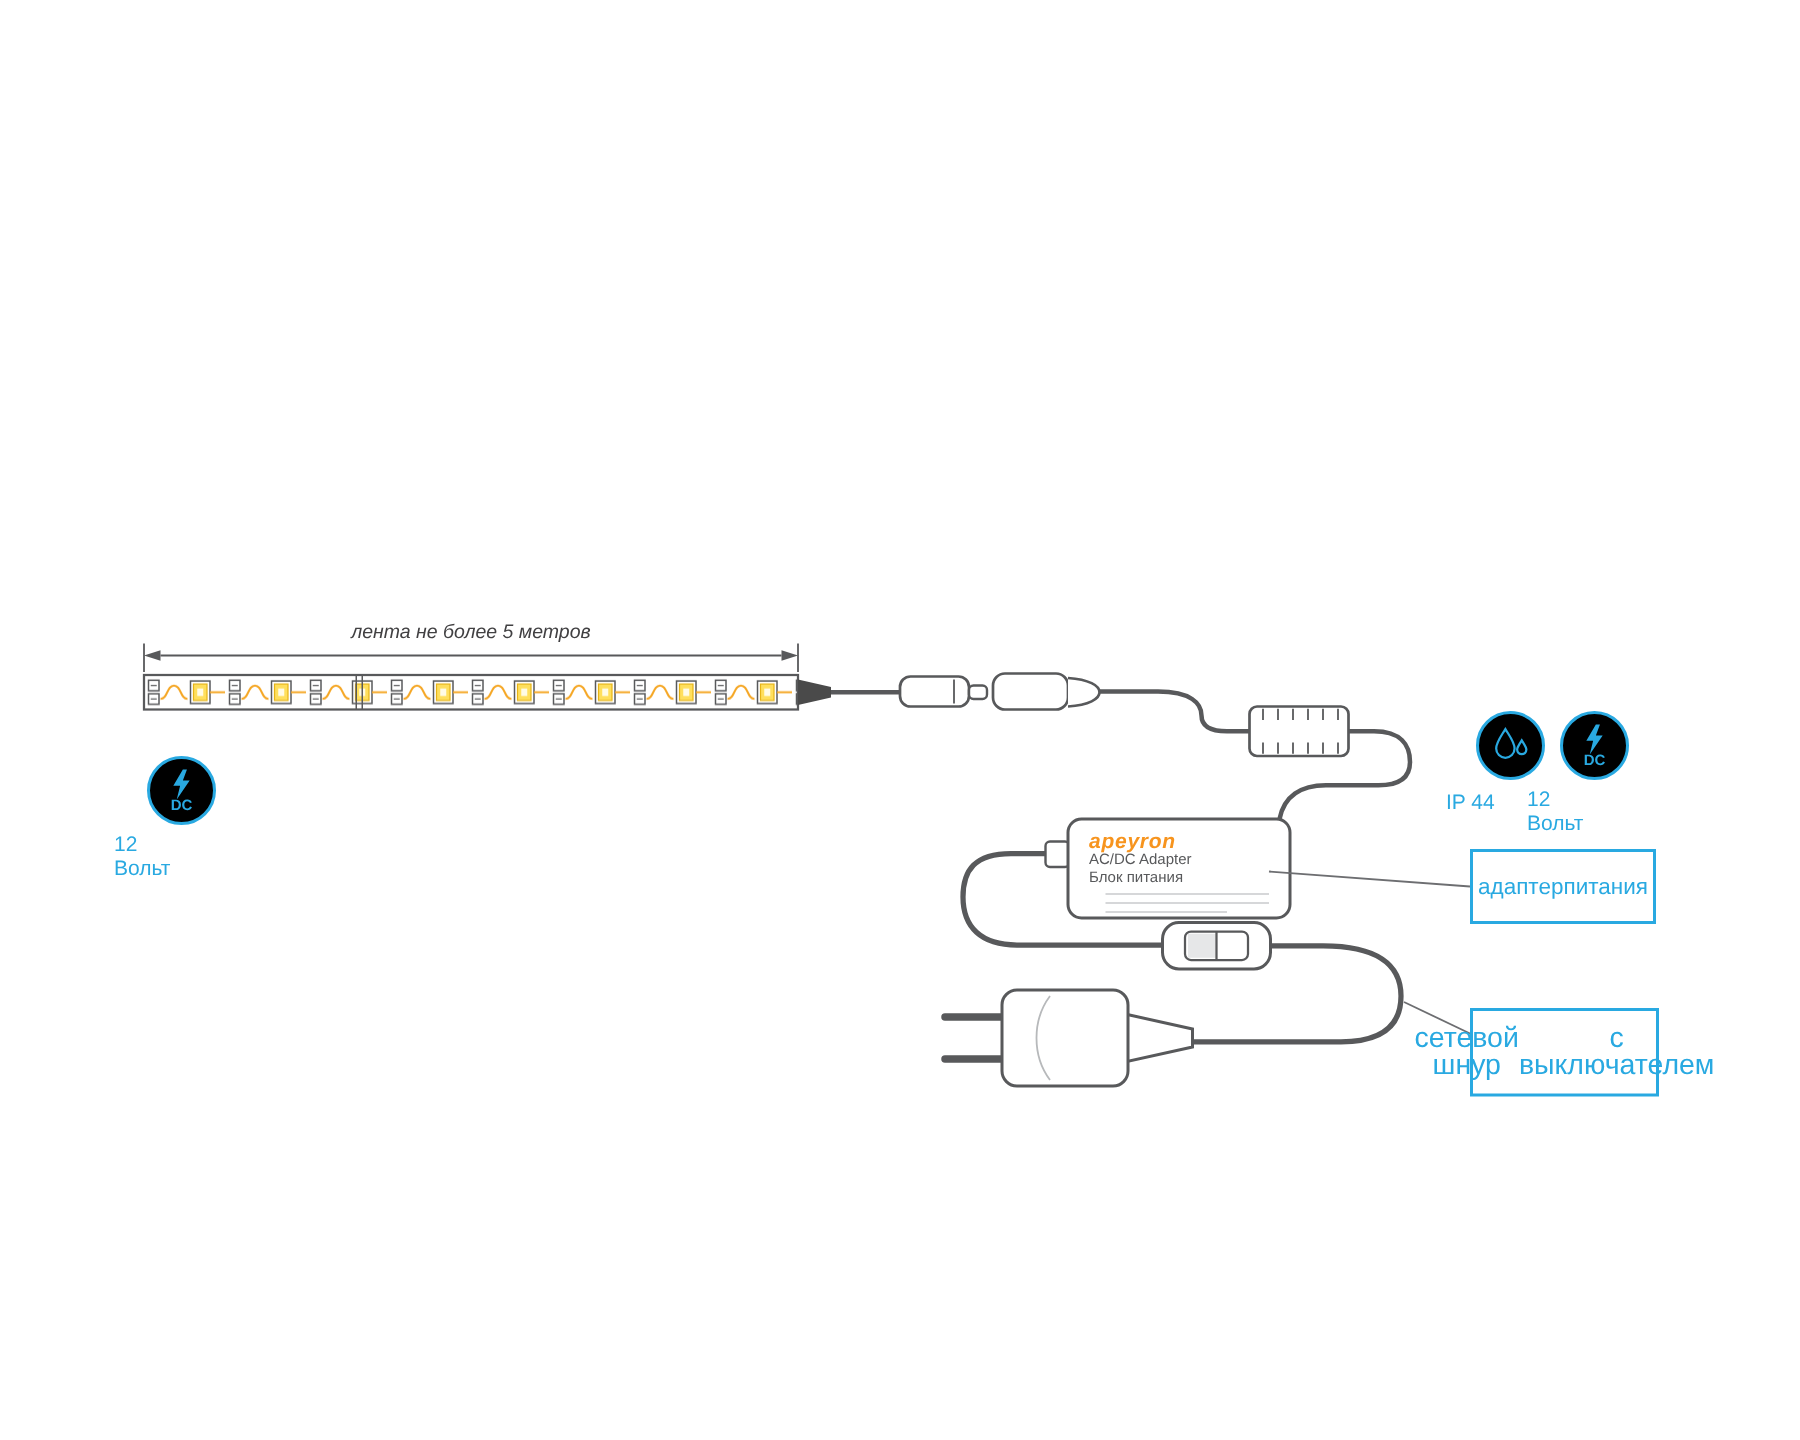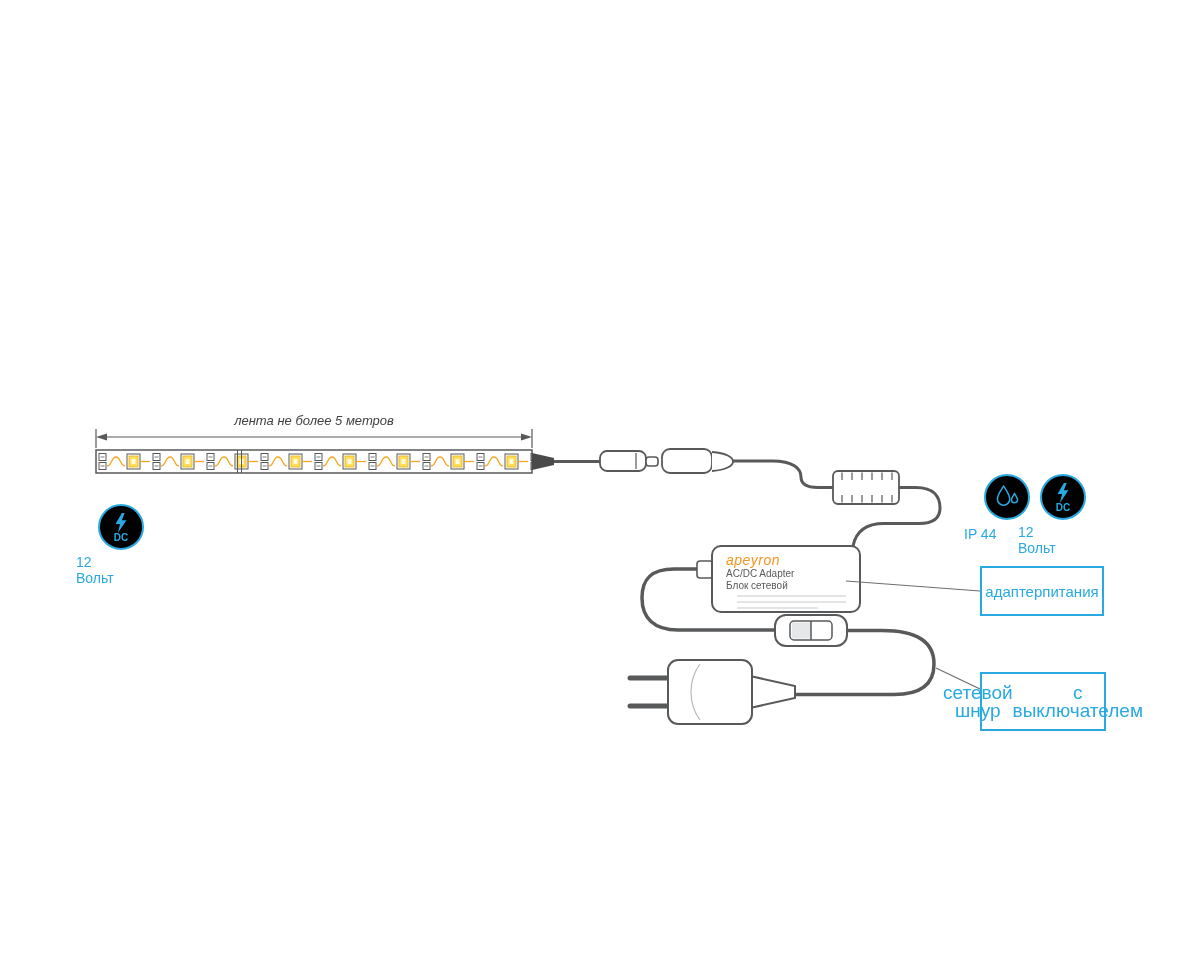--- a/index.html
+++ b/index.html
@@ -27,21 +27,21 @@
   .badge-circle{
     width:46px;height:46px;border:2px solid #29a9e1;border-radius:50%;
     display:flex;flex-direction:column;align-items:center;justify-content:center;
     background:#000000;box-sizing:border-box;
   }
   .badge-circle .dc-text{color:#29a9e1;font-size:10px;font-weight:700;line-height:10px;margin-top:-1px;}
   .badge-label{color:#29a9e1;font-size:14px;line-height:16px;text-align:left;}
 
   
   .adapter-text{left:726px;top:552px;width:126px;}
-  .adapter-brand{color:#f7941e;font-weight:400;font-style:italic;font-size:14px;letter-spacing:.5px;line-height:16px;}
+  .adapter-brand{color:#f7941e;font-weight:700;font-style:italic;font-size:14px;letter-spacing:.5px;line-height:16px;}
   .adapter-line{color:#58595b;font-size:10px;line-height:12px;}
 
   
   .callout{
     border:2px solid #29a9e1;background:#fff;box-sizing:border-box;
     display:flex;flex-direction:row;align-items:center;justify-content:center;
     color:#29a9e1;text-align:center;
   }
   .callout-a{left:980px;top:566px;width:124px;height:50px;font-size:15px;line-height:19px;}
   .callout-b{left:980px;top:672px;width:126px;height:59px;font-size:19px;line-height:18px;}
@@ -150,21 +150,21 @@
 
     <line x1="846" y1="581" x2="980" y2="591" stroke="#6d6e71" stroke-width="1.2"></line>
     <line x1="936" y1="668" x2="980" y2="689" stroke="#6d6e71" stroke-width="1.2"></line>
   </svg>
 
   <div class="abs dim-label">лента не более 5 метров</div>
 
   <div class="abs adapter-text">
     <div class="adapter-brand">apeyron</div>
     <div class="adapter-line">AC/DC Adapter</div>
-    <div class="adapter-line">Блок сетевой</div>
+    <div class="adapter-line">Блок питания</div>
   </div>
 
   <div class="abs" style="left:98px;top:504px;">
     <div class="badge-circle">
       <svg width="20" height="22" viewBox="0 0 44 48">
         <polygon points="24,2 10,26 20,26 15,46 34,18 24,18 30,2" fill="#29a9e1"></polygon>
       </svg>
       <span class="dc-text">DC</span>
     </div>
   </div>

